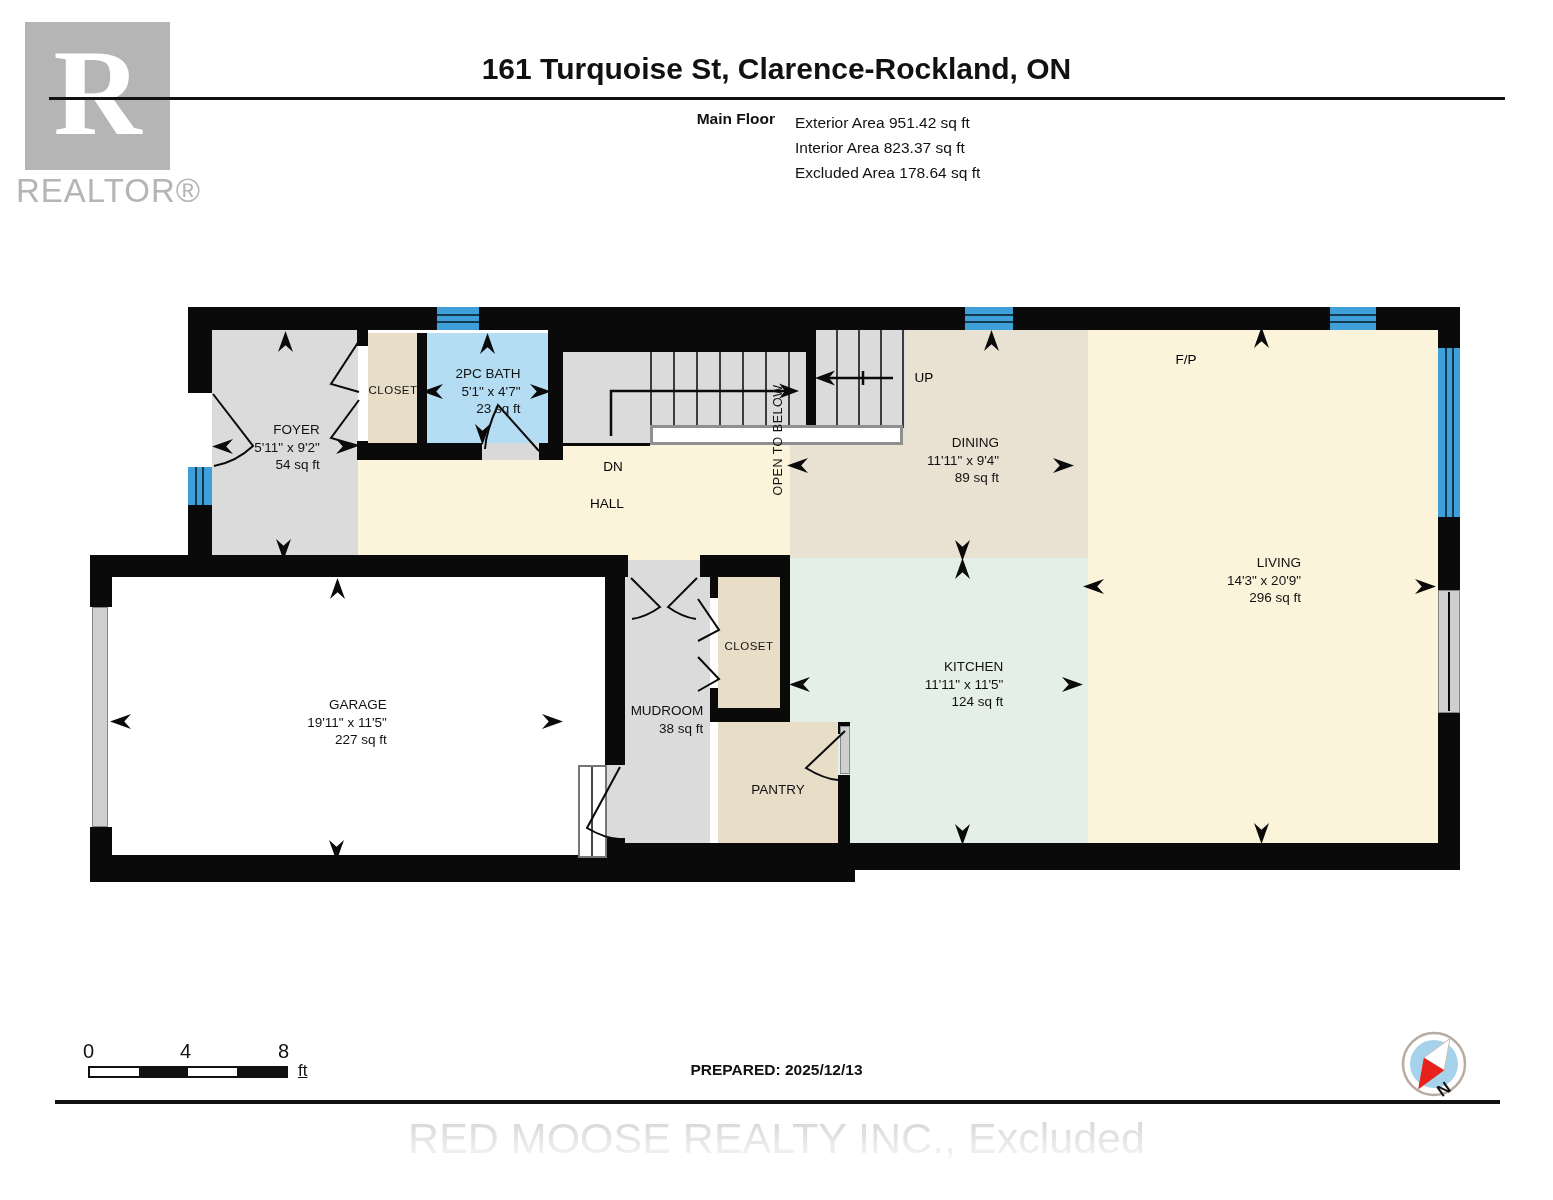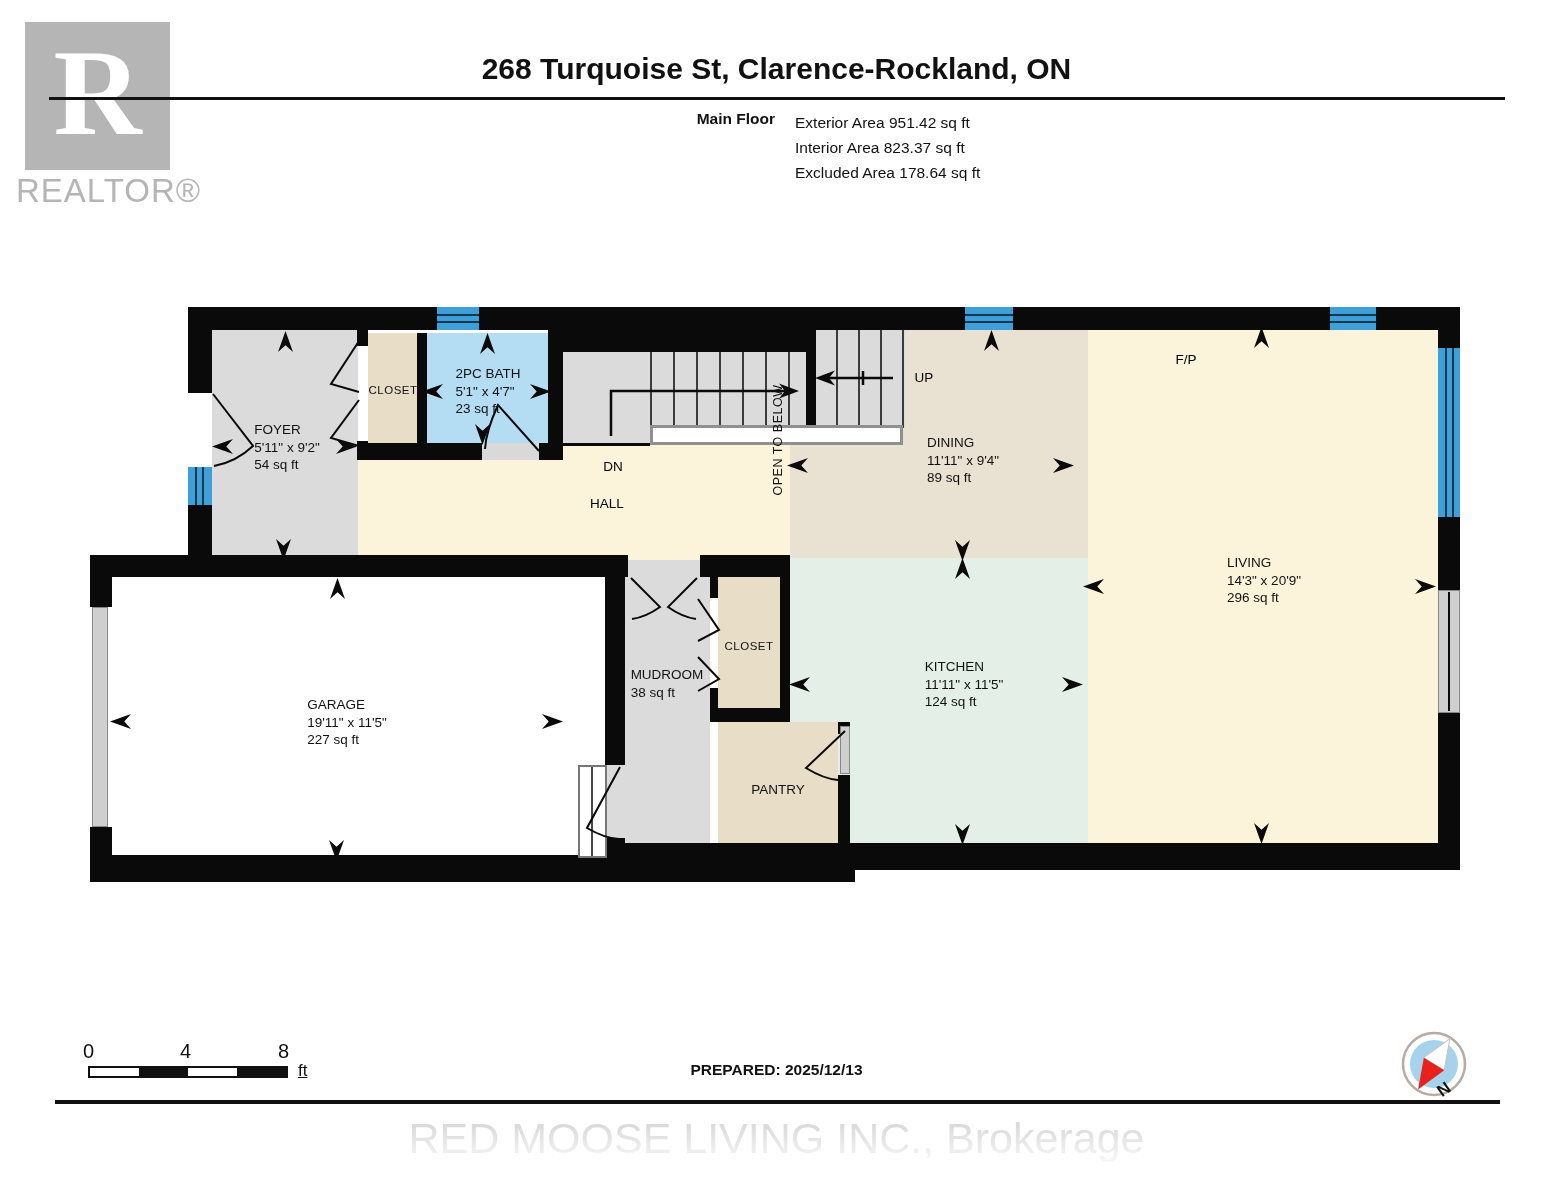--- a/index.html
+++ b/index.html
@@ -22,21 +22,21 @@
          background-size:100% 2px;background-position:0 7px,0 14px;background-repeat:no-repeat;}
   .win-v{position:absolute;background-color:#3f9fd9;background-image:linear-gradient(#14384e,#14384e),linear-gradient(#14384e,#14384e);
          background-size:2px 100%;background-position:7px 0,14px 0;background-repeat:no-repeat;}
   .treads-dn{position:absolute;background-color:#dbdbdb;
          background-image:repeating-linear-gradient(90deg,#3c3c3c 0 2px,transparent 2px 23px);}
   .treads-up{position:absolute;background-color:#dbdbdb;
          background-image:repeating-linear-gradient(90deg,transparent 0 20px,#3c3c3c 20px 22px);}
   .railing{position:absolute;background:#fff;border:3px solid #8f8f8f;box-sizing:border-box;}
   .slab{position:absolute;background:#cfcfcf;border:1px solid #888;box-sizing:border-box;}
   .step{position:absolute;background:#fff;border:2px solid #777;box-sizing:border-box;}
-  .room-label{position:absolute;transform:translate(-50%,-50%);text-align:left;font-size:13.5px;
+  .room-label{position:absolute;transform:translate(-50%,-50%);text-align:right;font-size:13.5px;
               line-height:1.3;white-space:nowrap;color:#111;}
   .room-label.sm{font-size:11.5px;letter-spacing:.5px;}
   .anno{position:absolute;transform:translate(-50%,-50%);font-size:13.5px;white-space:nowrap;color:#000000;}
   .otb{position:absolute;transform:translate(-50%,-50%) rotate(-90deg);font-size:12.5px;letter-spacing:.5px;white-space:nowrap;}
   .arr{position:absolute;width:21px;height:15px;background:#0a0a0a;
        clip-path:polygon(100% 50%,0 0,32% 50%,0 100%);}
   .arr.up{transform:rotate(-90deg);} .arr.down{transform:rotate(90deg);} .arr.left{transform:rotate(180deg);}
   .plan-svg{position:absolute;left:0;top:0;pointer-events:none;}
   
   .tick{position:absolute;font-size:20px;color:#111;}
@@ -54,21 +54,21 @@
 </head>
 <body>
 
 <div class="page">
 
   <div class="logo-box">
     <span class="logo-r">R</span>
   </div>
   <div class="logo-word">REALTOR®</div>
   <div class="rule-top"></div>
-  <div class="title">268 Turquoise St, Clarence-Rockland, ON</div>
+  <div class="title">161 Turquoise St, Clarence-Rockland, ON</div>
   <div class="floor-label">Main Floor</div>
   <div class="area-lines">
     <div>Exterior Area 951.42 sq ft</div>
     <div>Interior Area 823.37 sq ft</div>
     <div>Excluded Area 178.64 sq ft</div>
   </div>
 
   <div class="floor" style="left:212px;top:330px;width:146px;height:230px;background:#dbdbdb;"></div>
   <div class="floor" style="left:368px;top:333px;width:49px;height:112px;background:#e8ddc7;"></div>
   <div class="floor" style="left:427px;top:333px;width:121px;height:110px;background:#b4ddf4;"></div>
@@ -185,21 +185,21 @@
   <div class="room-label" style="left:964px;top:684px;">
     <div>KITCHEN</div>
     <div>11'11" x 11'5"</div>
     <div>124 sq ft</div>
   </div>
   <div class="room-label" style="left:347px;top:722px;">
     <div>GARAGE</div>
     <div>19'11" x 11'5"</div>
     <div>227 sq ft</div>
   </div>
-  <div class="room-label" style="left:667px;top:684px;">
+  <div class="room-label" style="left:667px;top:720px;">
     <div>MUDROOM</div>
     <div>38 sq ft</div>
   </div>
   <div class="room-label sm" style="left:749px;top:646px;">
     <div>CLOSET</div>
   </div>
   <div class="room-label" style="left:778px;top:790px;">
     <div>PANTRY</div>
   </div>
 
@@ -244,15 +244,15 @@
     <circle cx="38" cy="36" r="31" fill="#ffffff" stroke="#b7aca4" stroke-width="2.5"></circle>
     <circle cx="38" cy="36" r="24" fill="#a6d2ec"></circle>
     <g transform="rotate(32 38 36)">
       <polygon points="26,36 50,36 38,6" fill="#ffffff" stroke="#c9c2bc" stroke-width="1"></polygon>
       <polygon points="26,36 50,36 38,66" fill="#e8211d"></polygon>
     </g>
   </svg>
   <div class="n-label">N</div>
 
   <div class="rule-bottom"></div>
-  <div class="watermark">RED MOOSE LIVING INC., Brokerage</div>
+  <div class="watermark">RED MOOSE REALTY INC., Excluded</div>
 
 </div>
 
 </body></html>

